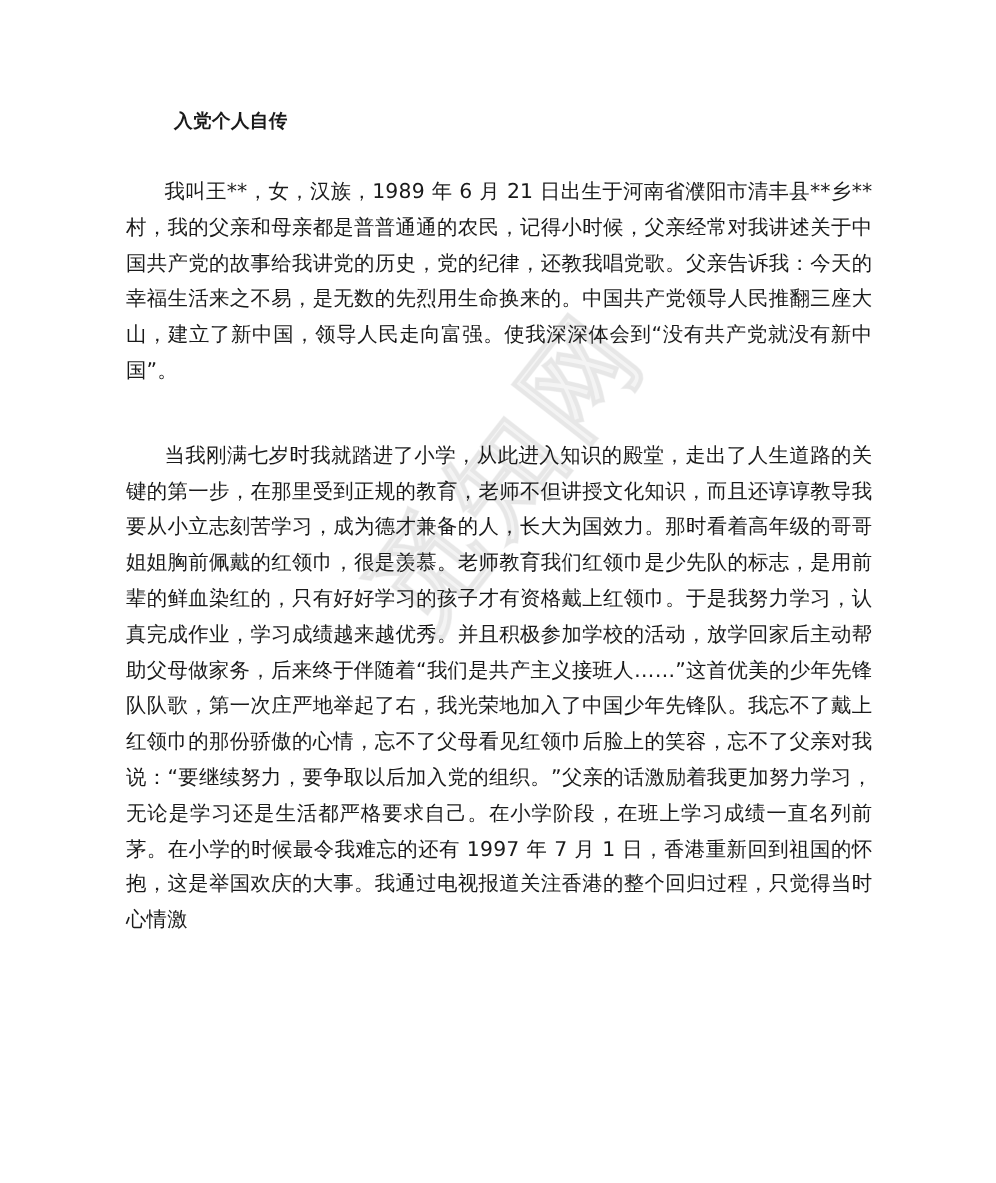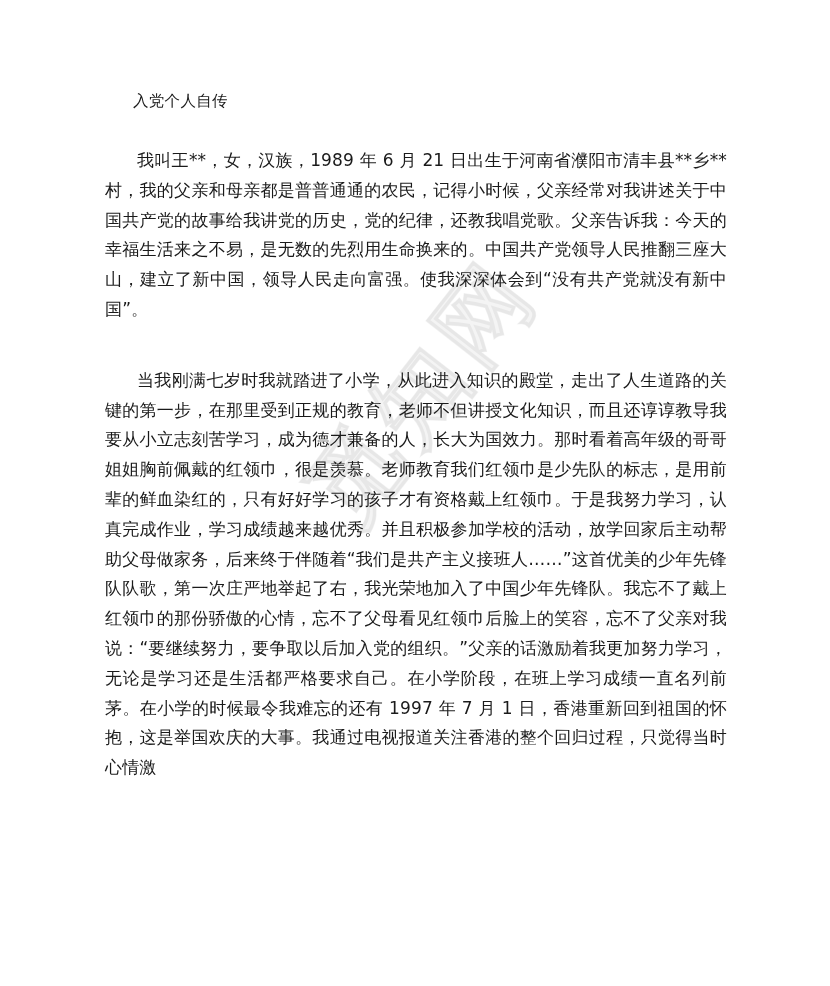--- a/index.html
+++ b/index.html
@@ -16,23 +16,23 @@
     color: #1a1a1a;
   }
   .page {
     position: absolute;
     left: 105px;
     top: 88px;
     width: 622px;
   }
   .doc-title {
     font-size: 15.5px;
-    font-weight: normal;
+    font-weight: bold;
     line-height: 26px;
-    margin: 0 0 32px 28px;
+    margin: 0 0 32px 40px;
     letter-spacing: 0.3px;
   }
   .para {
     font-size: 17px;
     line-height: 29.8px;
     text-indent: 32px;
     margin: 0 0 41px 0;
     text-align: justify;
     text-justify: inter-character;
     letter-spacing: 0.15px;

